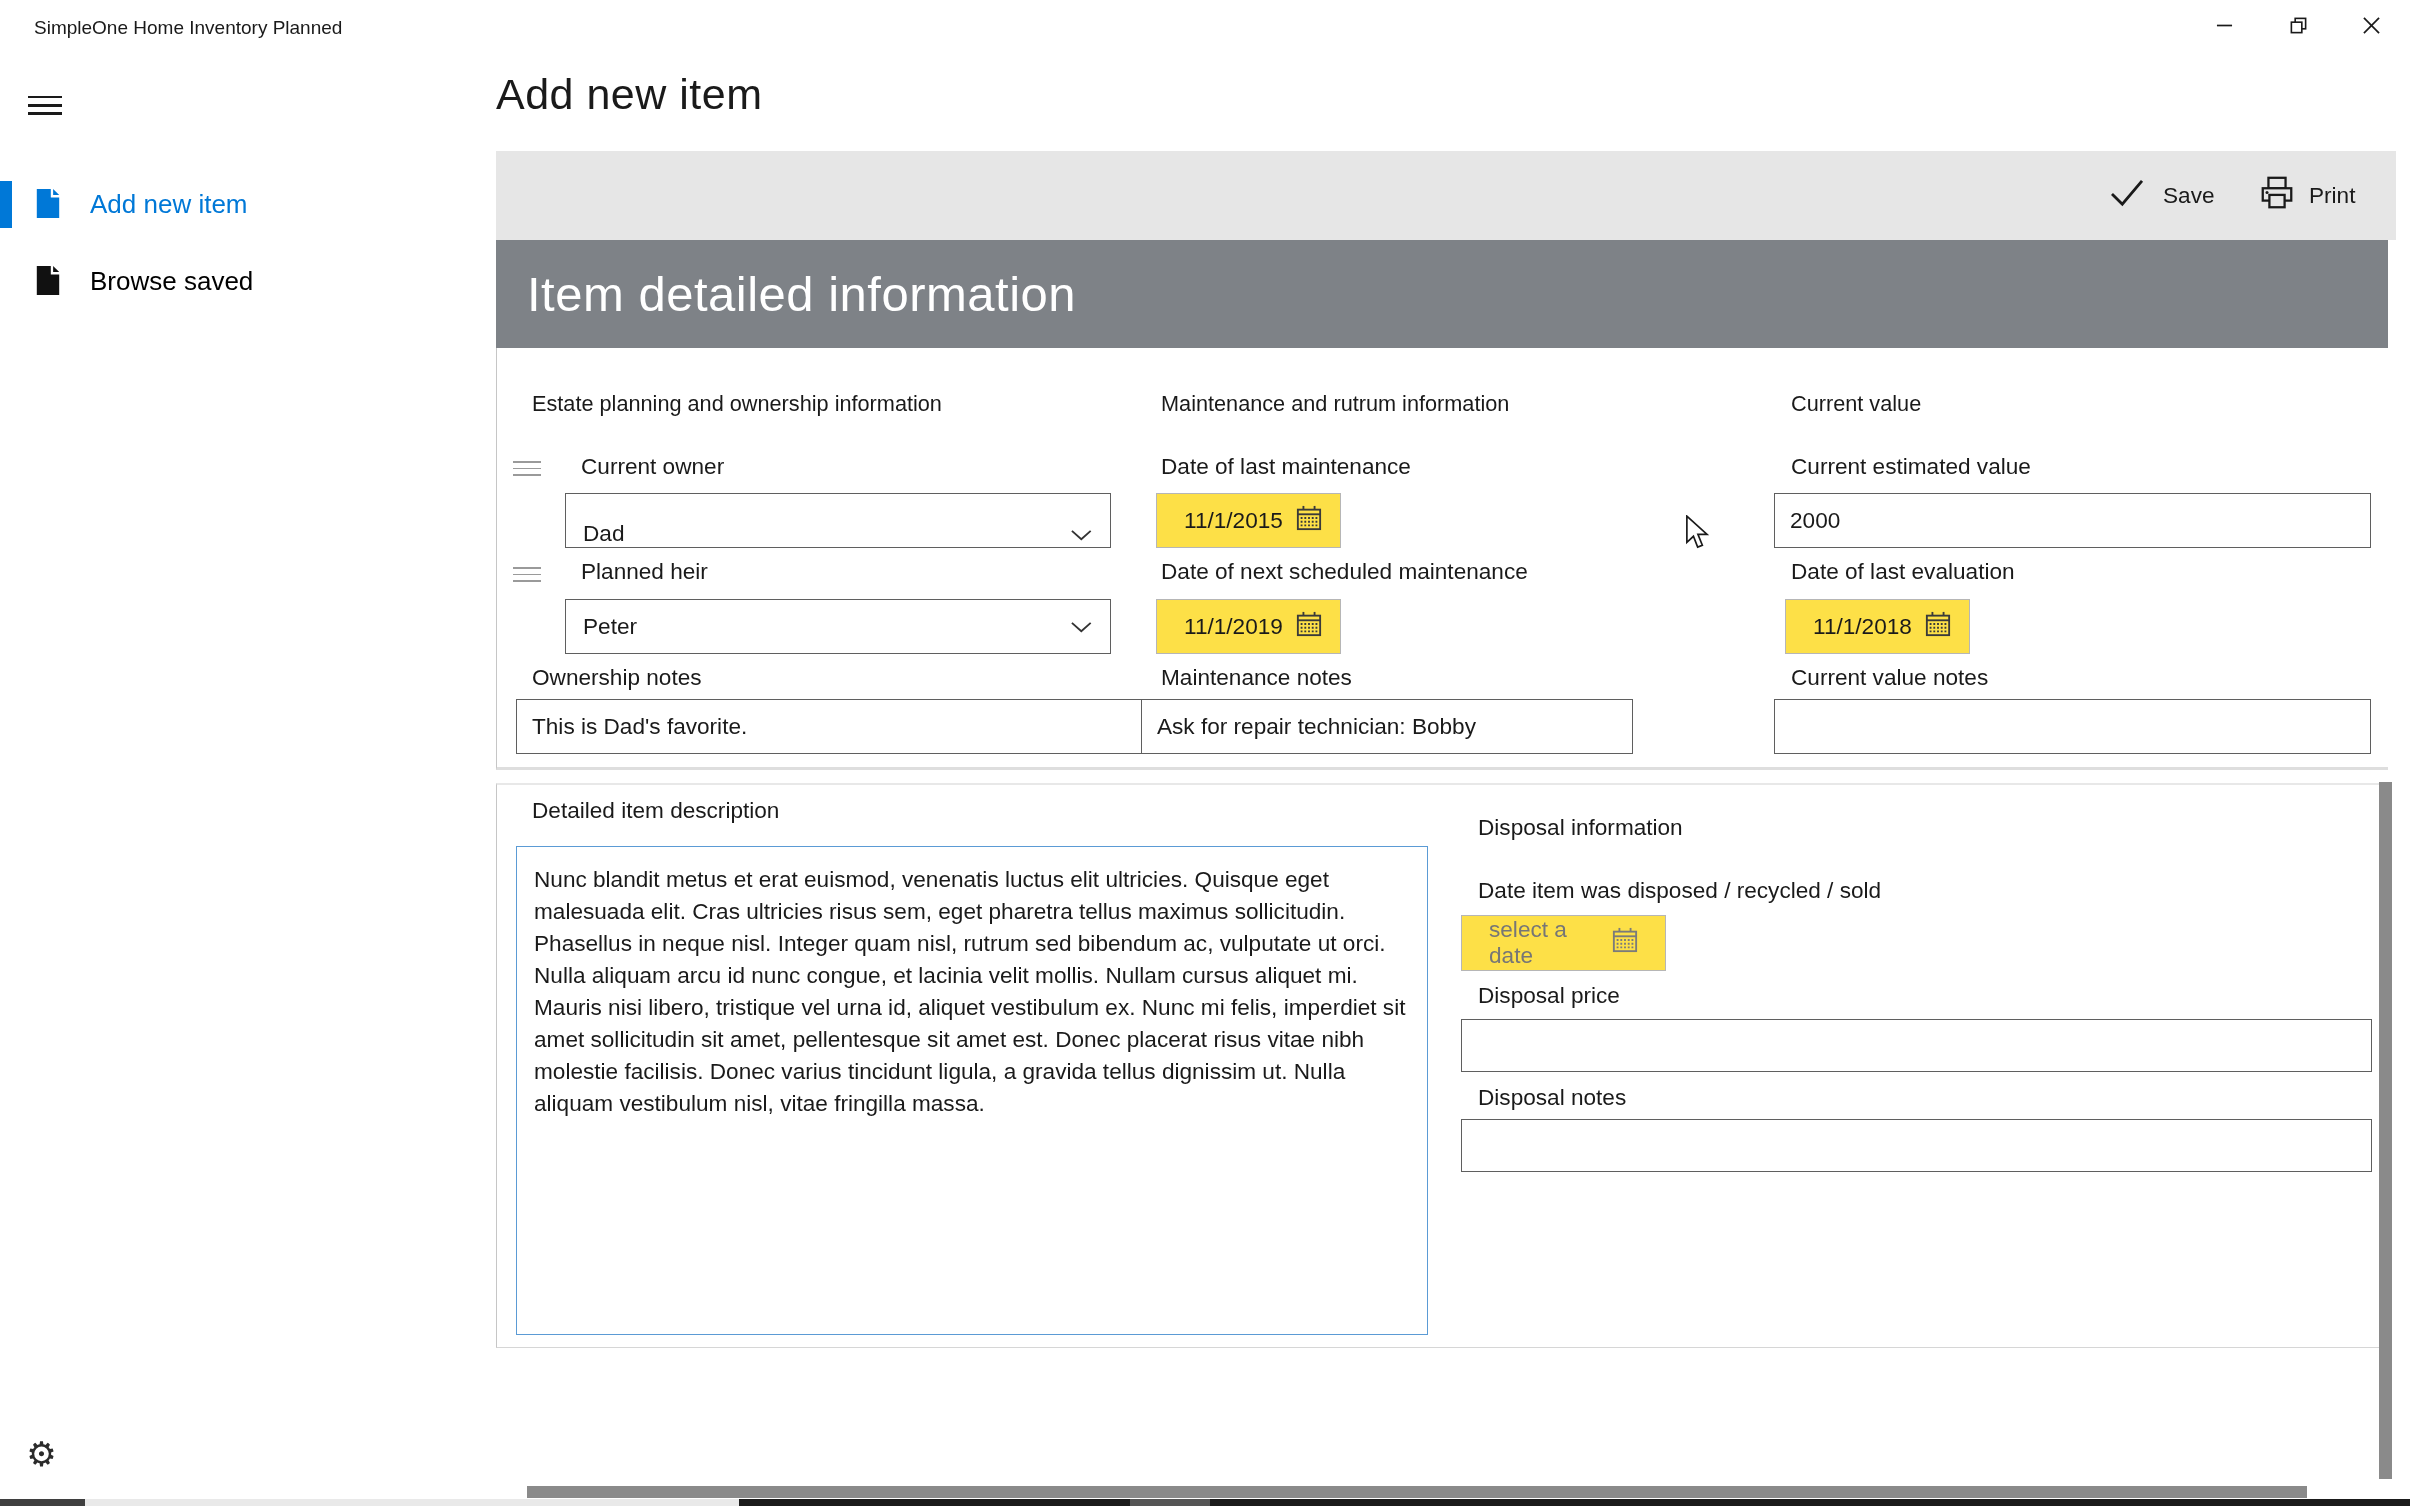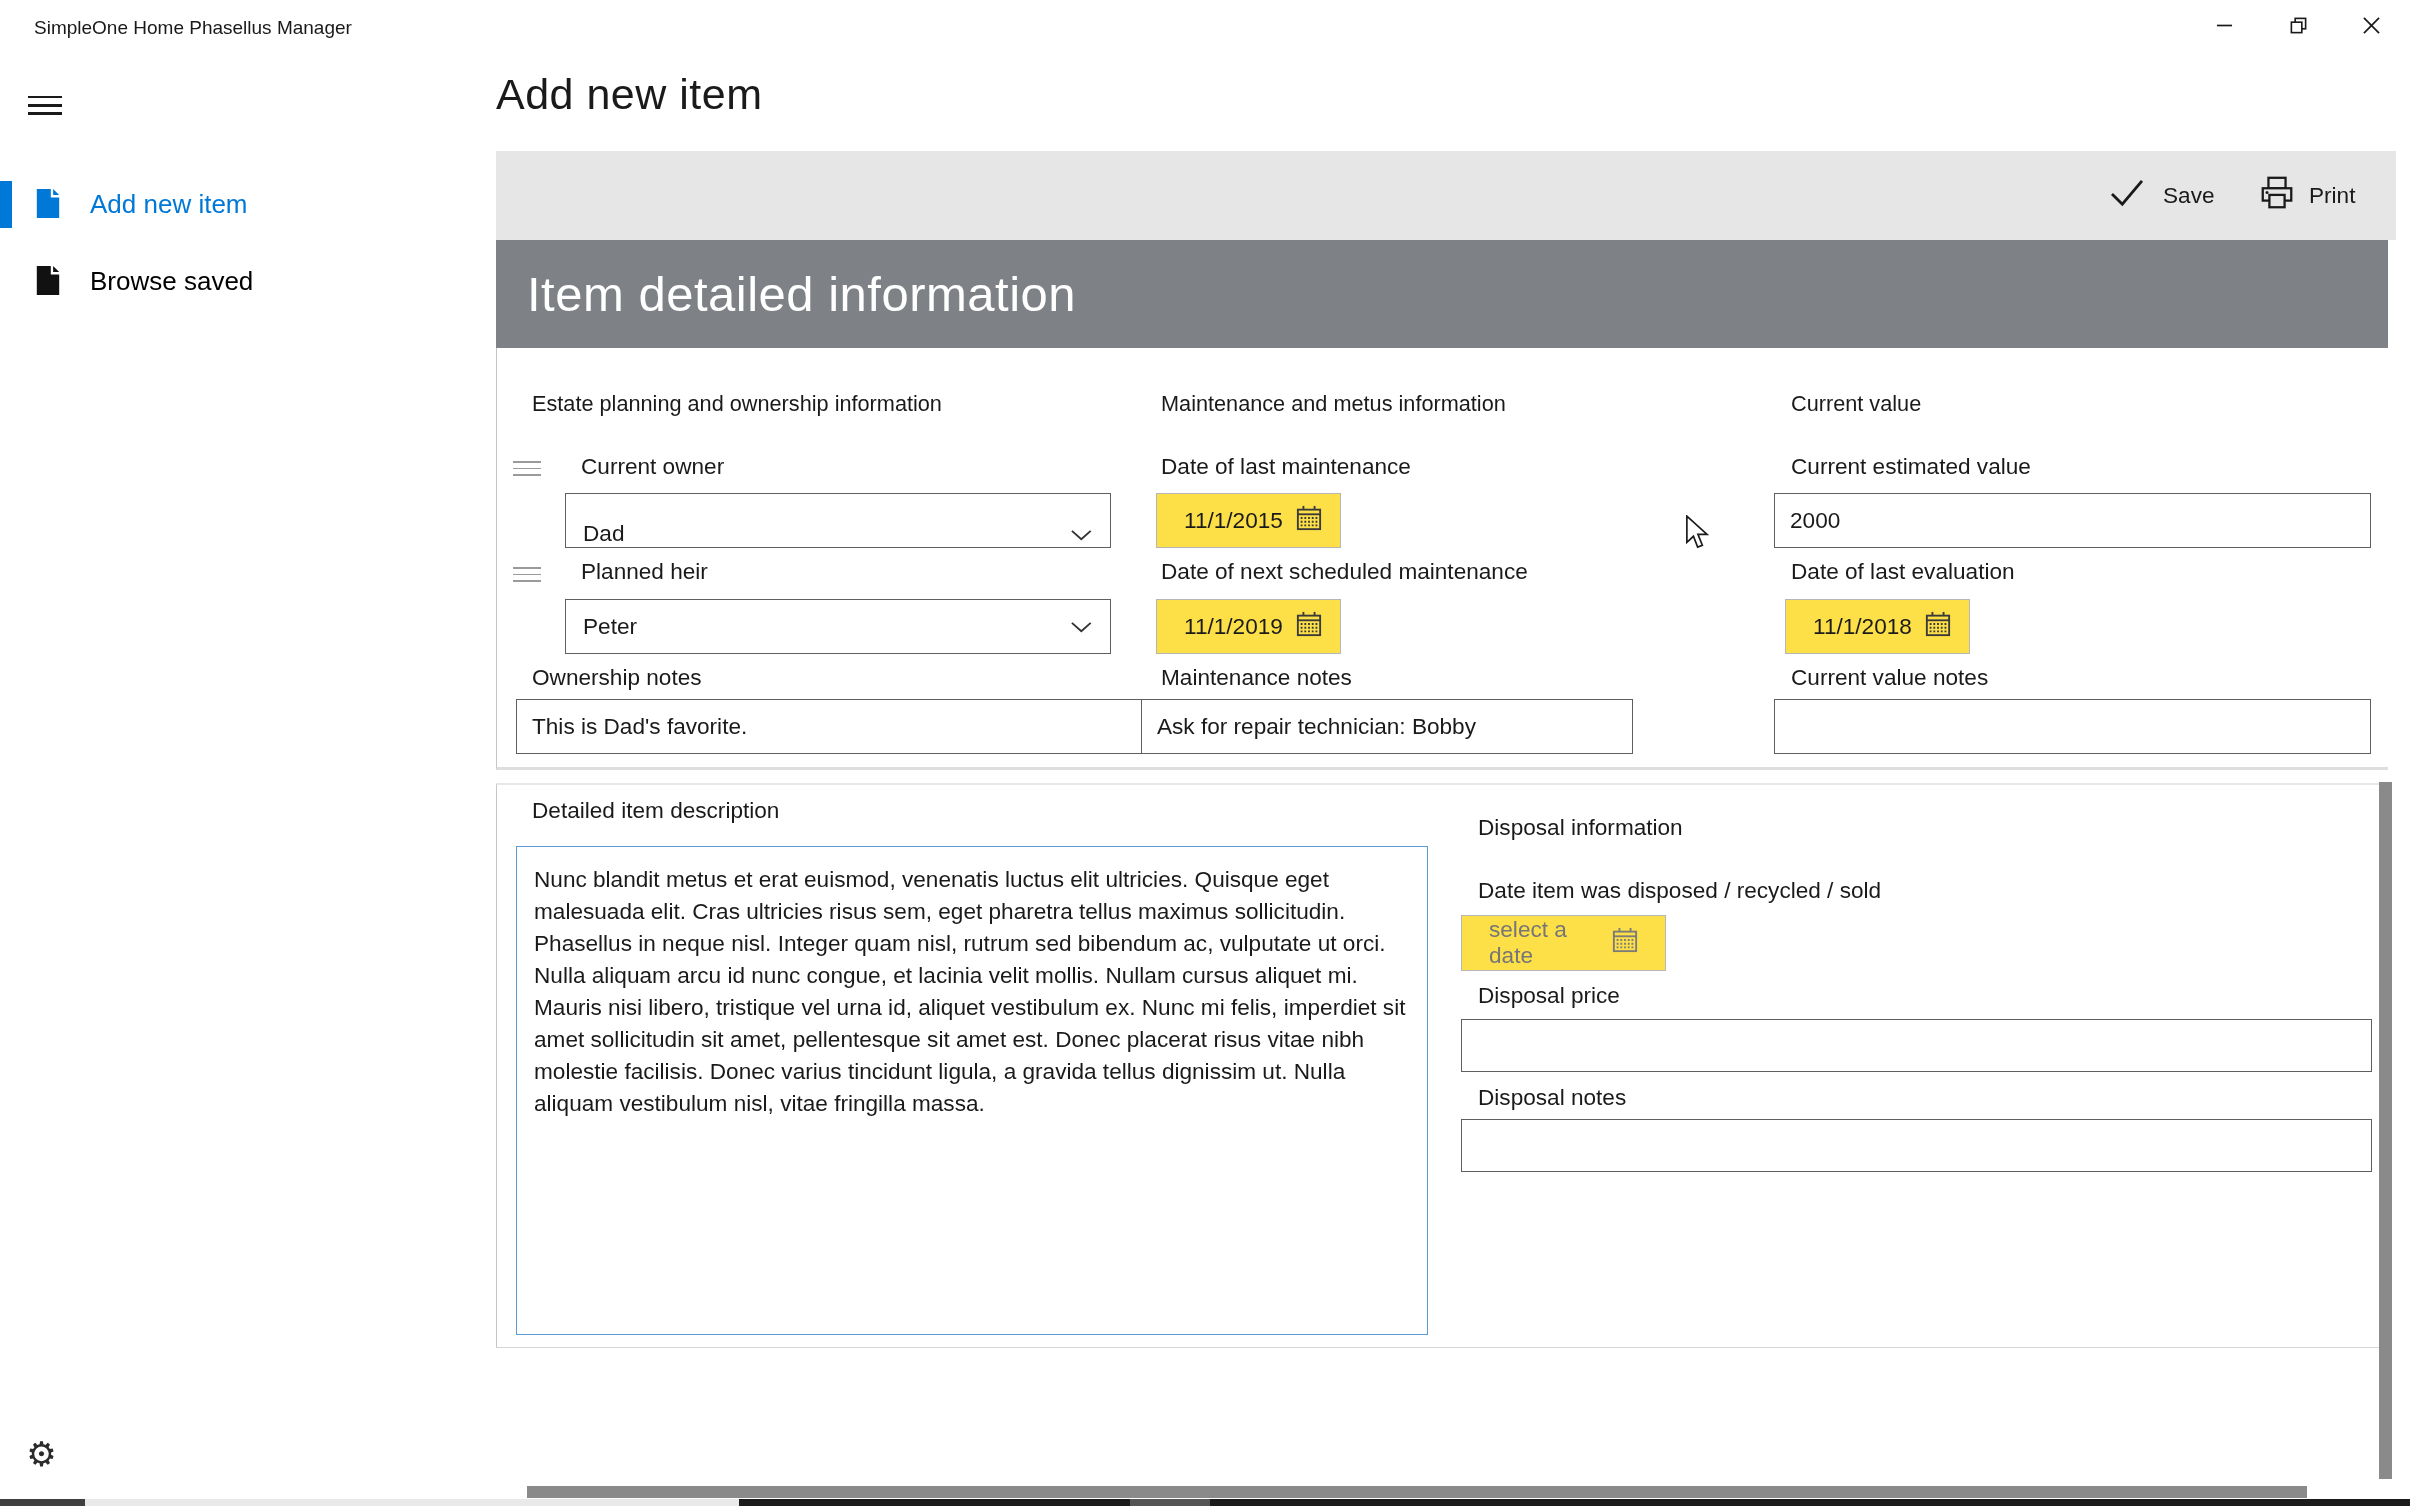--- a/index.html
+++ b/index.html
@@ -54,21 +54,21 @@
   .caret { display:inline-block; width:1.9px; height:26px; background:#222; vertical-align:-4.7px; }
 
   
   .vthumb { left:2379px; top:782px; width:13px; height:697px; background:#8a8a8a; }
   .hthumb { left:527px; top:1486px; width:1780px; height:12.2px; background:#8a8a8a; }
   .strip { top:1499px; height:7.5px; }
 </style>
 </head>
 <body>
 
-<span class="abs titlebar-title nowrap">SimpleOne Home Phasellus Manager</span>
+<span class="abs titlebar-title nowrap">SimpleOne Home Inventory Planned</span>
 
 <button class="abs winbtn" style="left:2188px;">
   <span>
     <svg width="17" height="17" viewBox="0 0 18 18">
         <line x1="1" y1="9" x2="17" y2="9" stroke="#1a1a1a" stroke-width="1.8"></line>
       </svg>
   </span>
 </button>
 <button class="abs winbtn" style="left:2262px;">
   <span>
@@ -141,21 +141,21 @@
   <span>Print</span>
 </button>
 
 <div class="abs band">
   <span class="band-title nowrap">Item detailed information</span>
 </div>
 
 <div class="abs panel1"></div>
 
 <span class="abs sec-title nowrap" style="left:532px; top:391px;">Estate planning and ownership information</span>
-<span class="abs sec-title nowrap" style="left:1161px; top:391px;">Maintenance and metus information</span>
+<span class="abs sec-title nowrap" style="left:1161px; top:391px;">Maintenance and rutrum information</span>
 <span class="abs sec-title nowrap" style="left:1791px; top:391px;">Current value</span>
 
 <span class="abs handle" style="left:513px; top:461px;">
     <div></div>
     <div></div>
     <div style="margin:0;"></div>
   </span>
 <span class="abs fld-label nowrap" style="left:581px; top:454px;">Current owner</span>
 <span class="abs fld-label nowrap" style="left:1161px; top:454px;">Date of last maintenance</span>
 <span class="abs fld-label nowrap" style="left:1791px; top:454px;">Current estimated value</span>

